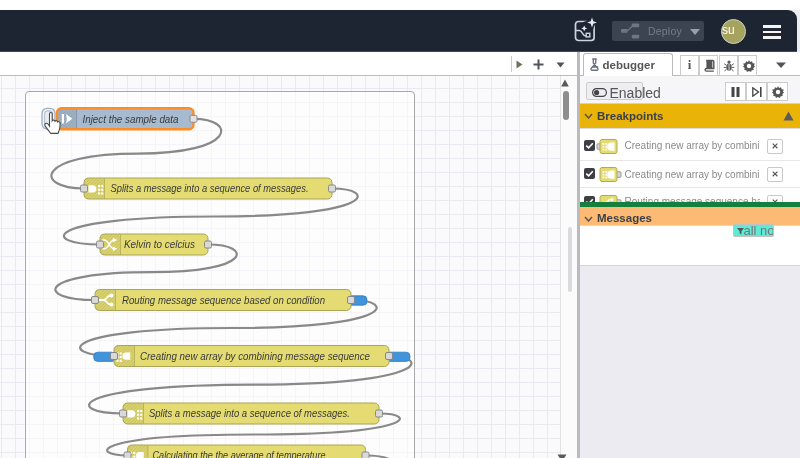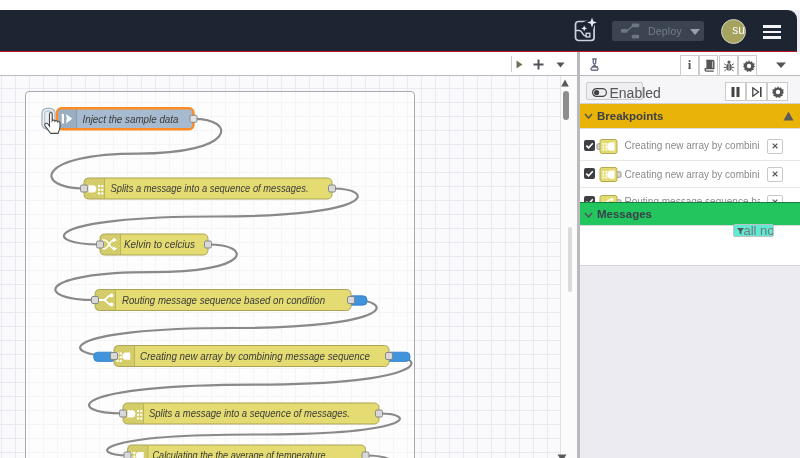--- a/index.html
+++ b/index.html
@@ -7,21 +7,21 @@
   #app { position:relative; width:800px; height:458px; overflow:hidden; background:#fff;margin-top:10px; }
   .abs { position:absolute; }
   svg text { font-family:"Liberation Sans",sans-serif; }
 
   
   #corner { left:790px; top:0; width:10px; height:44px; background:#edecf2; }
   #header { left:0; top:0; width:797px; height:40.5px; background:#1e2532; border-top-right-radius:9px; }
   #redline { left:0; top:40.5px; width:797px; height:2.5px; background:#bb1628; }
   #deploybtn { left:612px; top:11px; width:92px; height:20px; background:#3c4452; border-radius:2px; }
   #deploytxt { left:648px; top:15px; font-size:10.5px; color:#747c8c; letter-spacing:0.2px; }
-  #avatar { left:721px; top:8.5px; width:25px; height:25px; border-radius:50%; background:#a6a35e; border:1.7px solid #cfcfc6; color:#fff; font-size:12px; text-align:right; line-height:21.5px; }
+  #avatar { left:721px; top:8.5px; width:25px; height:25px; border-radius:50%; background:#a6a35e; border:1.7px solid #cfcfc6; color:#fff; font-size:12px; text-align:left; line-height:21.5px; }
   .hbar { left:763px; width:18px; height:2.5px; background:#f4f4f6; }
 
   
   #tabstrip { left:0; top:42px; width:579px; height:24px; background:#fff; border-bottom:1px solid #bbb; }
   #tabsep { left:511px; top:46px; width:1px; height:16px; background:#ccc; }
   #canvas { left:0; top:66px; width:560px; height:392px; background-color:#fafafc;
      background-image:linear-gradient(to right,#e9e9f1 1px,transparent 1px),linear-gradient(to bottom,#e9e9f1 1px,transparent 1px);
      background-size:14px 14px; background-position:1px 12px; }
   #group { left:25px; top:15px; width:390px; height:385px; border:1px solid #a9a9a9; border-radius:4px; background:rgba(255,255,255,0.55); }
 
@@ -35,21 +35,21 @@
   #sidebar { left:579.5px; top:42px; width:220.5px; height:416px; background:#fff; }
   #sbtabrow { left:0; top:0; width:220.5px; height:24px; background:#fff; border-bottom:1px solid #bbb; }
   #dbgtab { left:3px; top:1px; width:90px; height:23px; background:#fff; border:1px solid #bbb; border-bottom:none; border-radius:3px 3px 0 0; font-size:11.5px; color:#444; }
   #dbgtxt { left:19px; top:5px; font-weight:bold; color:#555; }
   .sbbtn { top:2.5px; width:19px; height:21px; background:#fff; border:1px solid #ccc; }
   #sbchev { left:195.5px; top:10px; }
   #toolbar { left:0; top:24px; width:220.5px; height:28px; background:#f6f6f9; border-bottom:1px solid #d0d0d5; }
   #enbtn { left:6px; top:30px; width:57px; height:18px; border:1px solid #ccc; border-radius:2px; background:#efeff2; font-size:14px; color:#555; }
   .tbtn { top:29.5px; width:21px; height:19px; background:#fff; border:1px solid #ccc; }
   #bphead { left:0; top:52px; width:220.5px; height:25px; background:#eab308; border-bottom:1px solid #dcdce2; }
-  #msghead { left:0; top:150px; width:220.5px; height:24px; background:#22c55e; border-top:1px solid #15803d; border-bottom:1px solid #d8d8de; }
+  #msghead { left:0; top:150px; width:220.5px; height:24px; background:#fdba74; border-top:5px solid #15803d; border-bottom:1px solid #d8d8de; }
   .shead { font-weight:bold; font-size:11.5px; color:#3b4048; }
   .row { left:0; width:220.5px; height:26.5px; border-bottom:1px solid #e7e7e7; }
   #row1 { height:32px; }
   .cb { left:4px; top:7px; width:11px; height:11px; background:#3d3f44; border-radius:2px; } .cb svg { display:block; }
   .rowtxt { left:45px; top:7.5px; width:135px; font-size:10px; color:#8a8a8a; white-space:nowrap; overflow:hidden; }
   .xbtn { left:187.5px; top:6px; width:16px; height:15px; border:1px solid #c9c9c9; border-radius:2px; background:#fff; color:#555; font-size:8.5px; font-weight:bold; text-align:center; line-height:13px; }
   #msgarea1 { left:0; top:190px; width:220.5px; height:23px; background:#fff; }
   #msgline { left:0; top:213px; width:220.5px; height:1px; background:#d4d4da; }
   #msgarea2 { left:0; top:214px; width:220.5px; height:202px; background:#ebebf1; }
   #allnodes { left:153px; top:172px; width:41px; height:13px; border:1px solid #c2c2c2; border-radius:2px; background:#5eead4; font-size:13px; color:#777; white-space:nowrap; line-height:12px; overflow:hidden; }
@@ -239,20 +239,23 @@
   <svg class="abs" style="left:560.5px;top:69px" width="8" height="8" viewBox="0 0 8 8">
       <path d="M4 0.5 L7.8 7.5 L0.2 7.5 z" fill="#5a5a5a"></path>
     </svg>
   <svg class="abs" style="left:557px;top:444px" width="10" height="8" viewBox="0 0 10 8">
       <path d="M0.5 0.5 L9.5 0.5 L5 7.5 z" fill="#5a5a5a"></path>
     </svg>
   <div class="abs" id="sep"></div>
 
   <div class="abs" id="sidebar">
     <div class="abs" id="sbtabrow"></div>
+    <div class="abs" id="dbgtab">
+        <span class="abs" id="dbgtxt">debugger</span>
+      </div>
     <svg class="abs" style="left:9px;top:6px" width="11" height="13" viewBox="0 0 11 13">
       <path d="M3.2 1 h4.6 M4.3 1.5 v3.6 L8.9 10.6 a1.1 1.1 0 0 1 -1 1.6 h-4.8 a1.1 1.1 0 0 1 -1 -1.6 L6.7 5.1 V1.5" fill="none" stroke="#6b7385" stroke-width="1.4"></path>
       <path d="M3.4 8 h5.2 L9.4 9.8 h-7 z" fill="#6b7385"></path>
     </svg>
     <div class="abs sbbtn" style="left:100.5px">
         <div class="abs" style="left:0;top:1px;width:17px;text-align:center;font-family:'Liberation Serif',serif;font-weight:bold;font-size:13px;color:#555">i</div>
       </div>
     <div class="abs sbbtn" style="left:119.5px">
       <svg style="position:absolute;left:3px;top:3.5px" width="12" height="13" viewBox="0 0 12 13">
           <path d="M3.2 1.5 h6.6 a1 1 0 0 1 1 1 v7 h-7.4 a1.3 1.3 0 0 0 0 2.6 h7.4" fill="none" stroke="#555" stroke-width="1.4"></path>

